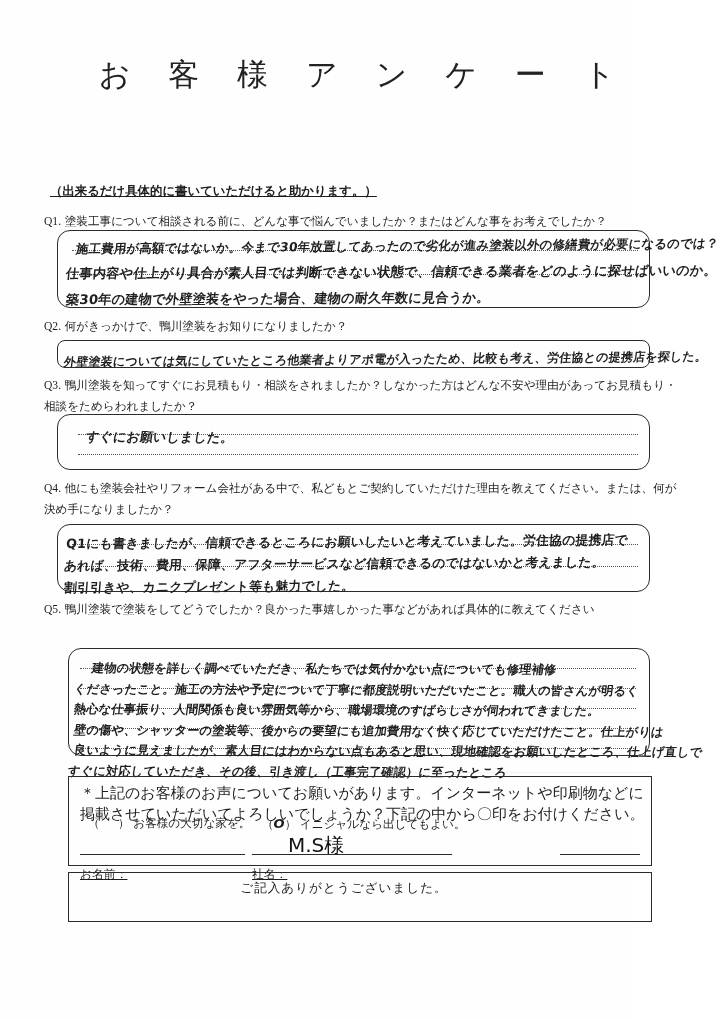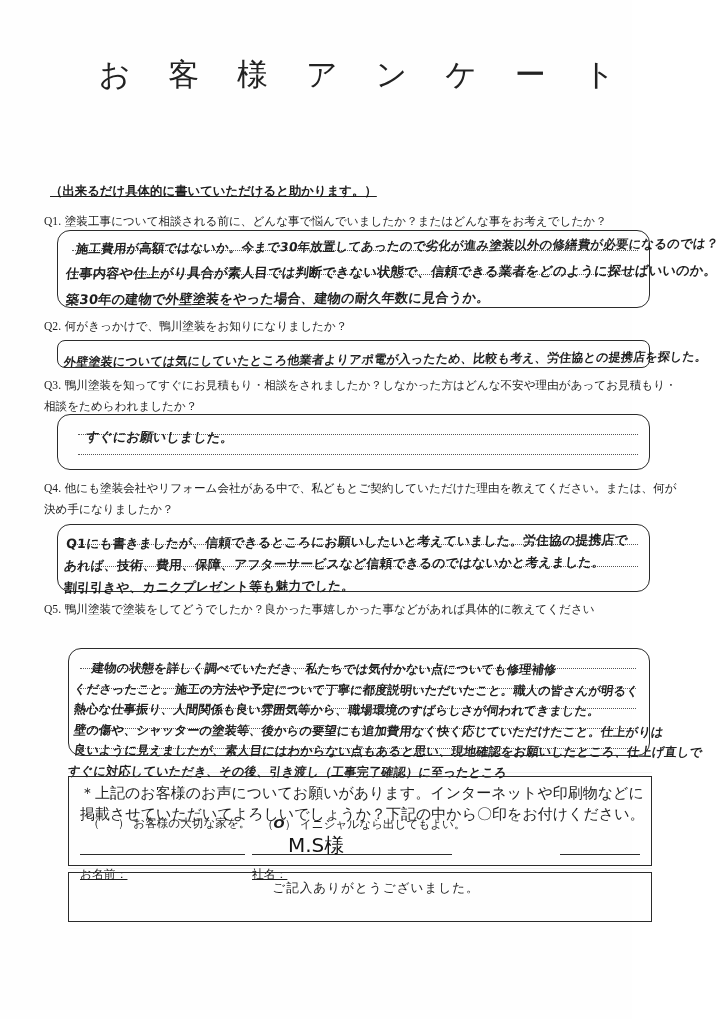--- a/index.html
+++ b/index.html
@@ -176,21 +176,21 @@
     position: absolute;
     left: 68px;
     top: 872px;
     width: 584px;
     height: 50px;
     border: 1.3px solid #2b2b2b;
     box-sizing: border-box;
   }
   .thanks-text {
     position: absolute;
-    left: 84px;
+    left: 52px;
     top: 880px;
     width: 584px;
     text-align: center;
     font-size: 12.6px;
     font-family: "DejaVu Sans", "Liberation Sans", sans-serif;
     color: #1d1d1d;
     letter-spacing: 1px;
   }
 
   

